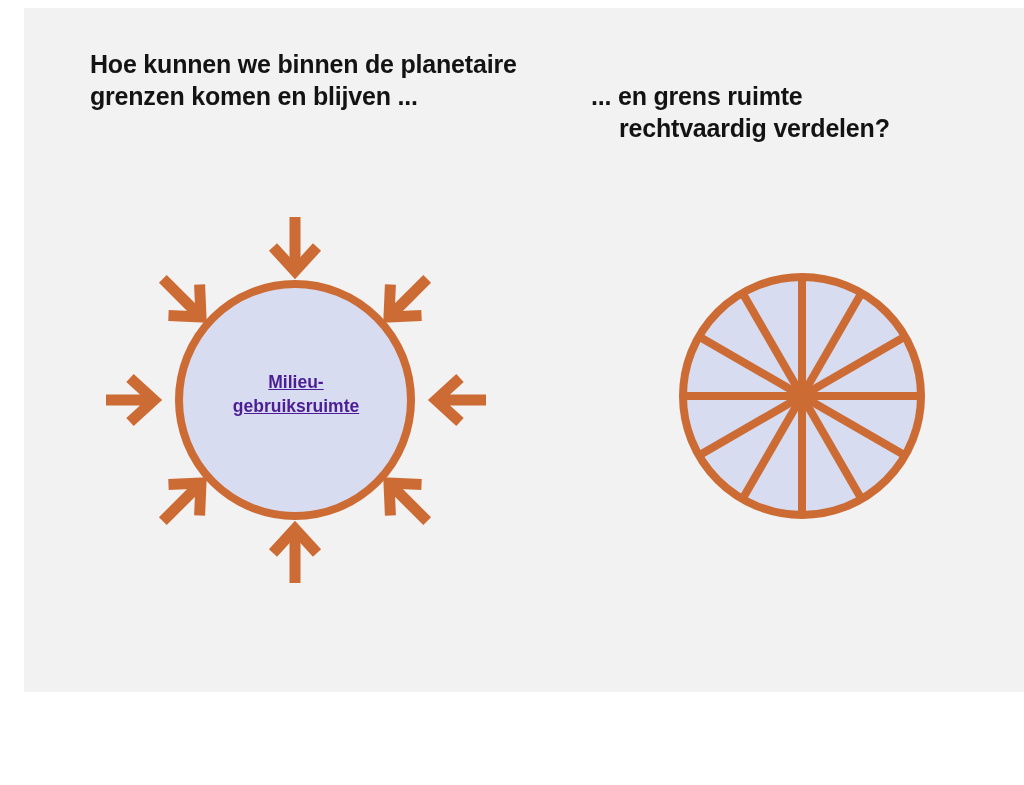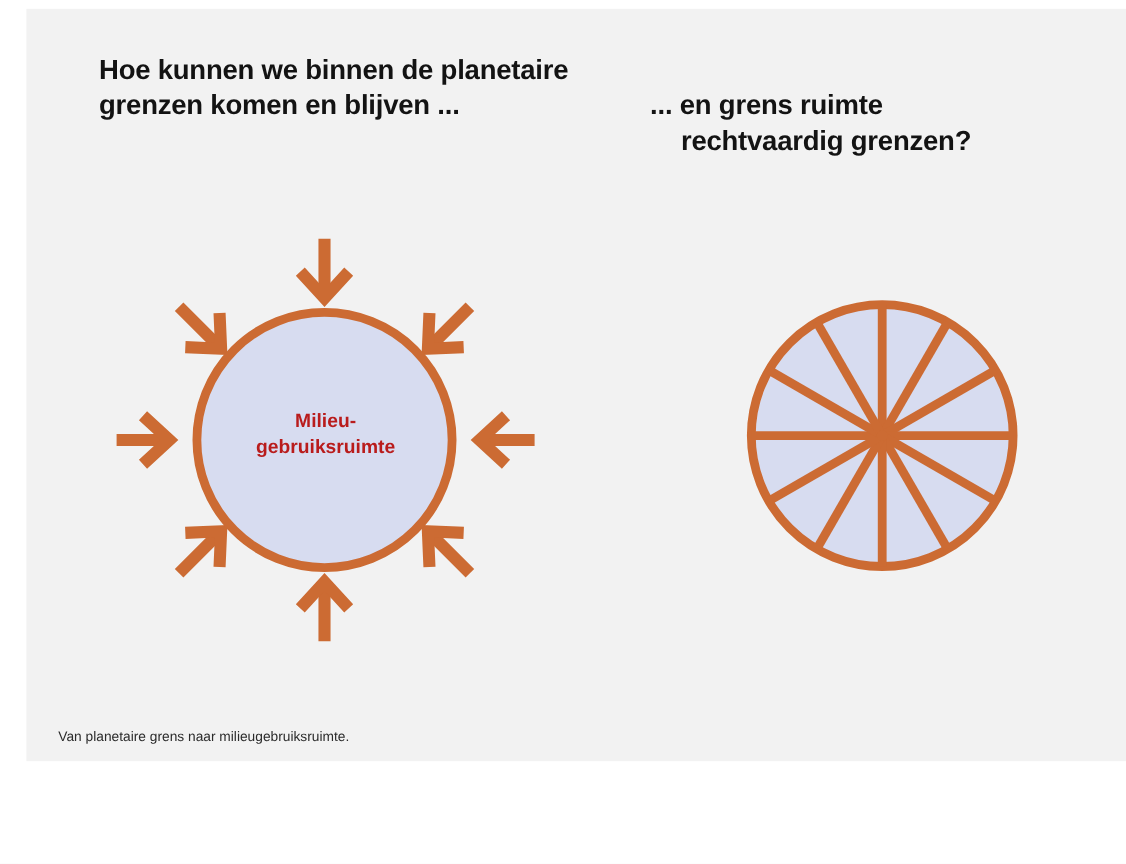--- a/index.html
+++ b/index.html
@@ -78,23 +78,24 @@
 
   .circle-label {
     position: absolute;
     left: 159px;
     top: 371px;
     width: 242px;
     text-align: center;
     font-weight: bold;
     font-size: 17.5px;
     line-height: 1.35;
-    color: #b91c1c;
+    color: #4c1d95;
     white-space: pre-line;
     pointer-events: none;
+    text-decoration: underline;
   }
 
   
   #caption {
     position: absolute;
     left: 37px;
     top: 663px;
     font-size: 12.5px;
     color: #2b2b2b;
   }
@@ -114,21 +115,21 @@
 
 <div id="poster">
 
   <div class="card"></div>
 
   <div class="heading" id="heading-left">Hoe kunnen we binnen de planetaire
 grenzen komen en blijven ...</div>
 
   <div class="heading" id="heading-right">
     <span class="line1">... en grens ruimte</span>
-    <span class="line2">rechtvaardig grenzen?</span>
+    <span class="line2">rechtvaardig verdelen?</span>
   </div>
 
   <div class="diagram" id="diagram-boundaries">
     <svg width="380" height="370" viewBox="0 0 380 370">
       <g fill="none" stroke="#cc6b33" stroke-width="11" stroke-linecap="butt" stroke-linejoin="miter">
 
         <g transform="translate(189,56) rotate(90)">
           <path d="M -54 0 L 0 0"></path>
           <path d="M -24 -22 L 0 0 L -24 22"></path>
         </g>
@@ -189,21 +190,20 @@
         <line x1="146" y1="146" x2="86.50" y2="249.06"></line>
         <line x1="146" y1="146" x2="42.94" y2="205.50"></line>
         <line x1="146" y1="146" x2="27.00" y2="146.00"></line>
         <line x1="146" y1="146" x2="42.94" y2="86.50"></line>
         <line x1="146" y1="146" x2="86.50" y2="42.94"></line>
       </g>
       <circle cx="146" cy="146" r="5" fill="#cc6b33"></circle>
     </svg>
   </div>
 
-  <div id="caption">Van planetaire grens naar milieugebruiksruimte.</div>
 
   <div class="footer">
 
     
     
 
     
 
     
 

